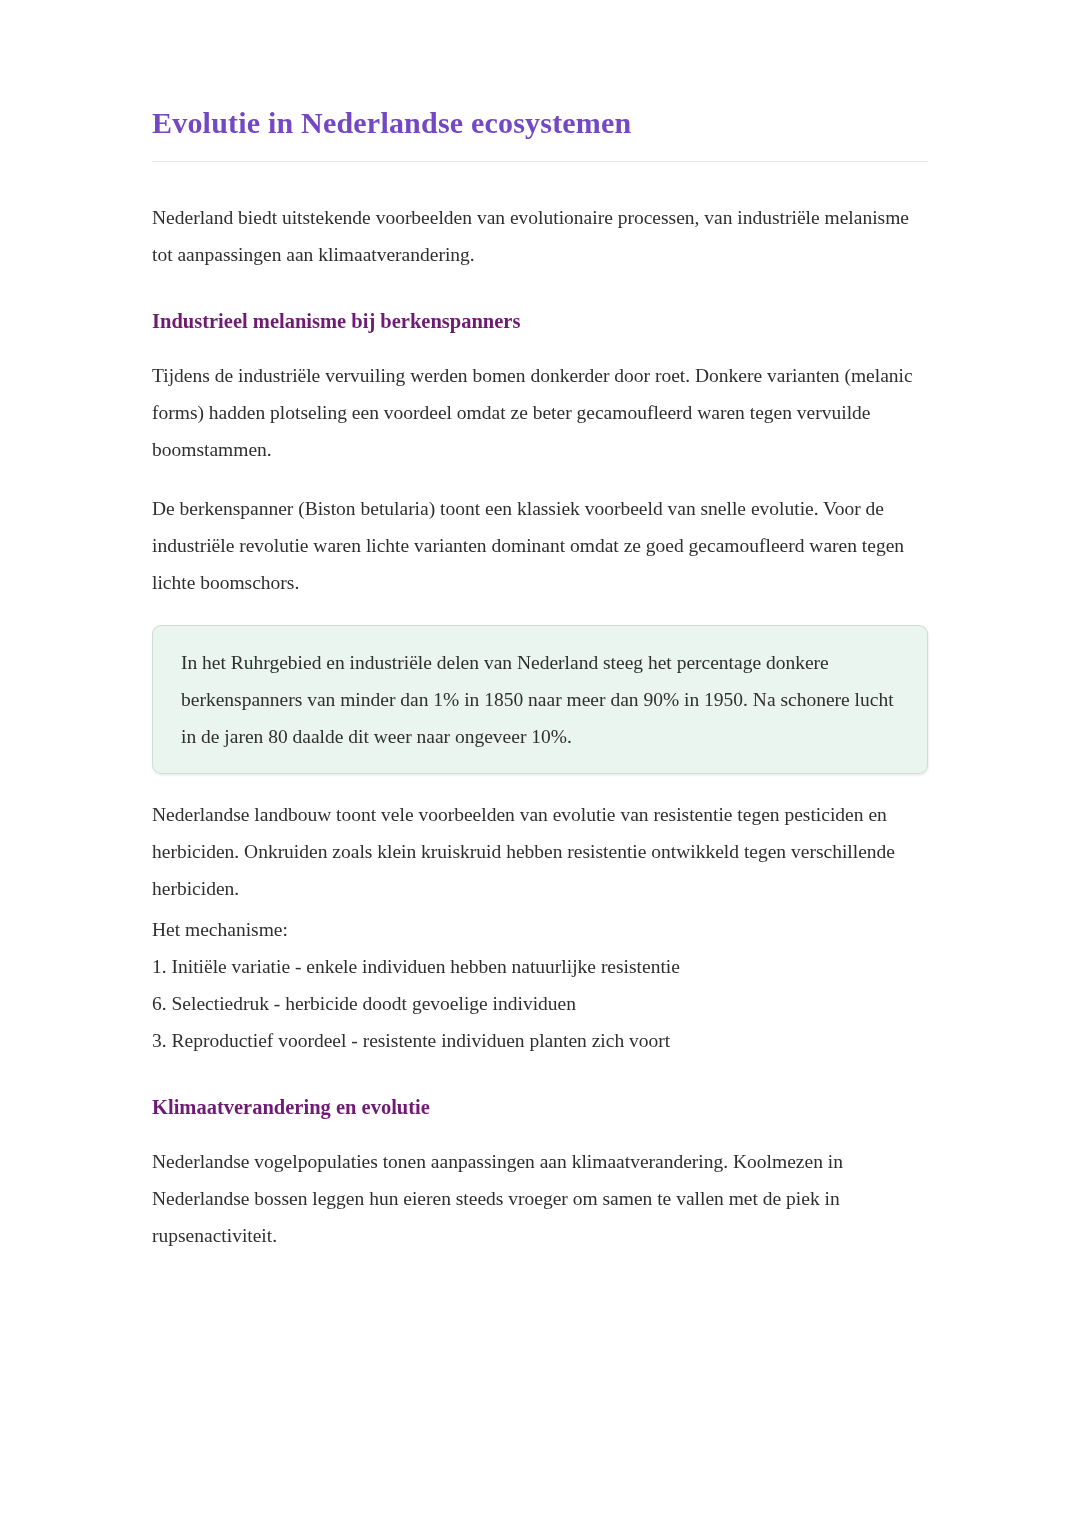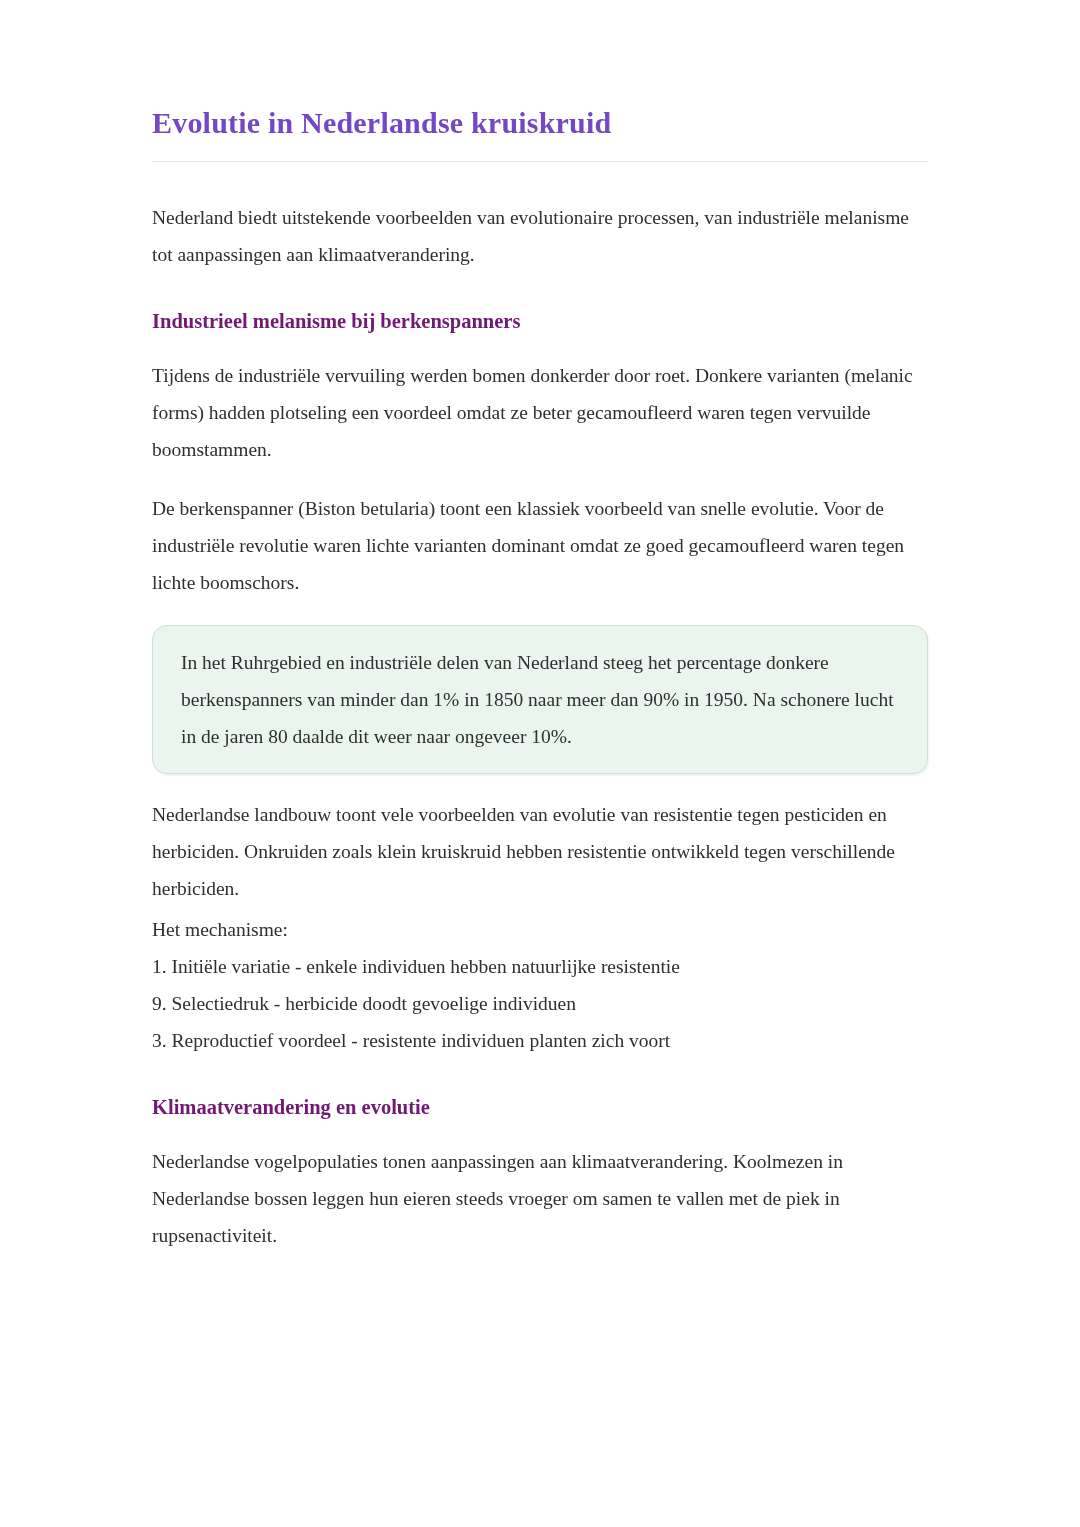--- a/index.html
+++ b/index.html
@@ -40,21 +40,21 @@
     font-size: 20.5px;
     line-height: 28px;
     font-weight: bold;
     color: #701a75;
     margin: 34px 0 0 0;
   }
   .callout {
     margin-top: 24px;
     background: #e9f5ee;
     border: 1px solid #ccdfd2;
-    border-radius: 15px;
+    border-radius: 9px;
     padding: 18px 28px;
     box-shadow: 1px 2px 2px rgba(0,0,0,0.06);
   }
   .callout p {
     margin: 0;
     font-size: 19.5px;
     line-height: 37px;
   }
   .mech-block { margin-top: 4px; }
   .mech-block p {
@@ -62,39 +62,39 @@
     font-size: 19.5px;
     line-height: 37px;
   }
 </style>
 </head>
 <body>
 
 <div class="page">
   <main class="content">
 
-    <h1 class="title">Evolutie in Nederlandse kruiskruid</h1>
+    <h1 class="title">Evolutie in Nederlandse ecosystemen</h1>
     <hr class="divider">
 
     <p class="body intro">Nederland biedt uitstekende voorbeelden van evolutionaire processen, van industriële melanisme tot aanpassingen aan klimaatverandering.</p>
 
     <h2 class="section-heading">Industrieel melanisme bij berkenspanners</h2>
     <p class="body">Tijdens de industriële vervuiling werden bomen donkerder door roet. Donkere varianten (melanic forms) hadden plotseling een voordeel omdat ze beter gecamoufleerd waren tegen vervuilde boomstammen.</p>
     <p class="body">De berkenspanner (Biston betularia) toont een klassiek voorbeeld van snelle evolutie. Voor de industriële revolutie waren lichte varianten dominant omdat ze goed gecamoufleerd waren tegen lichte boomschors.</p>
 
     <div class="callout">
       <p>In het Ruhrgebied en industriële delen van Nederland steeg het percentage donkere berkenspanners van minder dan 1% in 1850 naar meer dan 90% in 1950. Na schonere lucht in de jaren 80 daalde dit weer naar ongeveer 10%.</p>
     </div>
 
     <p class="body">Nederlandse landbouw toont vele voorbeelden van evolutie van resistentie tegen pesticiden en herbiciden. Onkruiden zoals klein kruiskruid hebben resistentie ontwikkeld tegen verschillende herbiciden.</p>
 
     <div class="mech-block">
       <p>Het mechanisme:</p>
       <p>1. Initiële variatie - enkele individuen hebben natuurlijke resistentie</p>
-      <p>9. Selectiedruk - herbicide doodt gevoelige individuen</p>
+      <p>6. Selectiedruk - herbicide doodt gevoelige individuen</p>
       <p>3. Reproductief voordeel - resistente individuen planten zich voort</p>
     </div>
 
     <h2 class="section-heading">Klimaatverandering en evolutie</h2>
     <p class="body">Nederlandse vogelpopulaties tonen aanpassingen aan klimaatverandering. Koolmezen in Nederlandse bossen leggen hun eieren steeds vroeger om samen te vallen met de piek in rupsenactiviteit.</p>
 
   </main>
 </div>
 
 </body></html>

